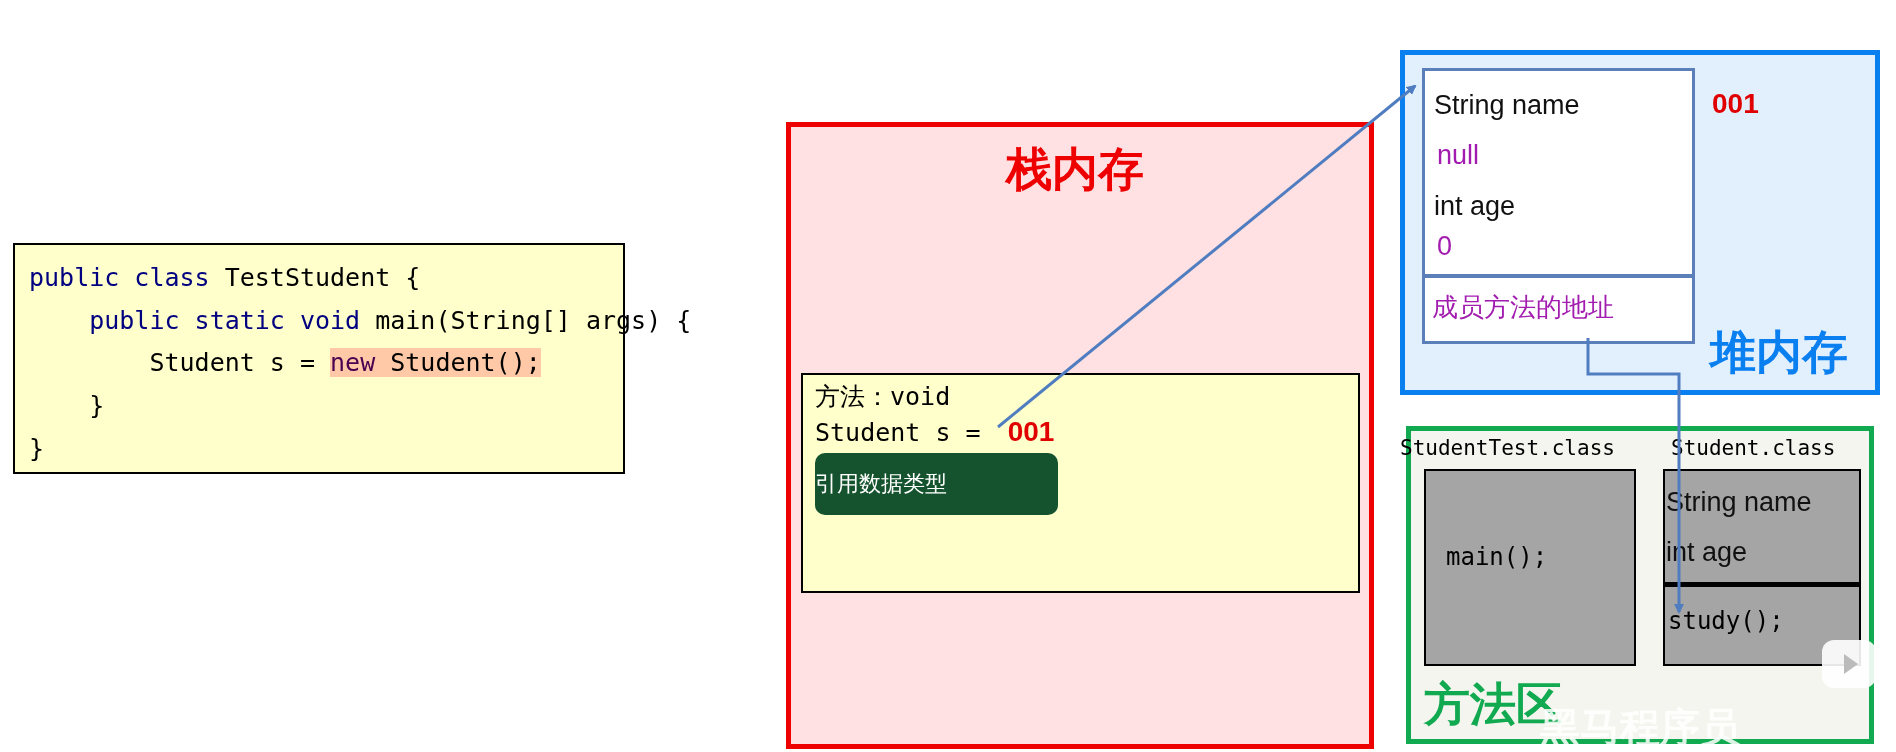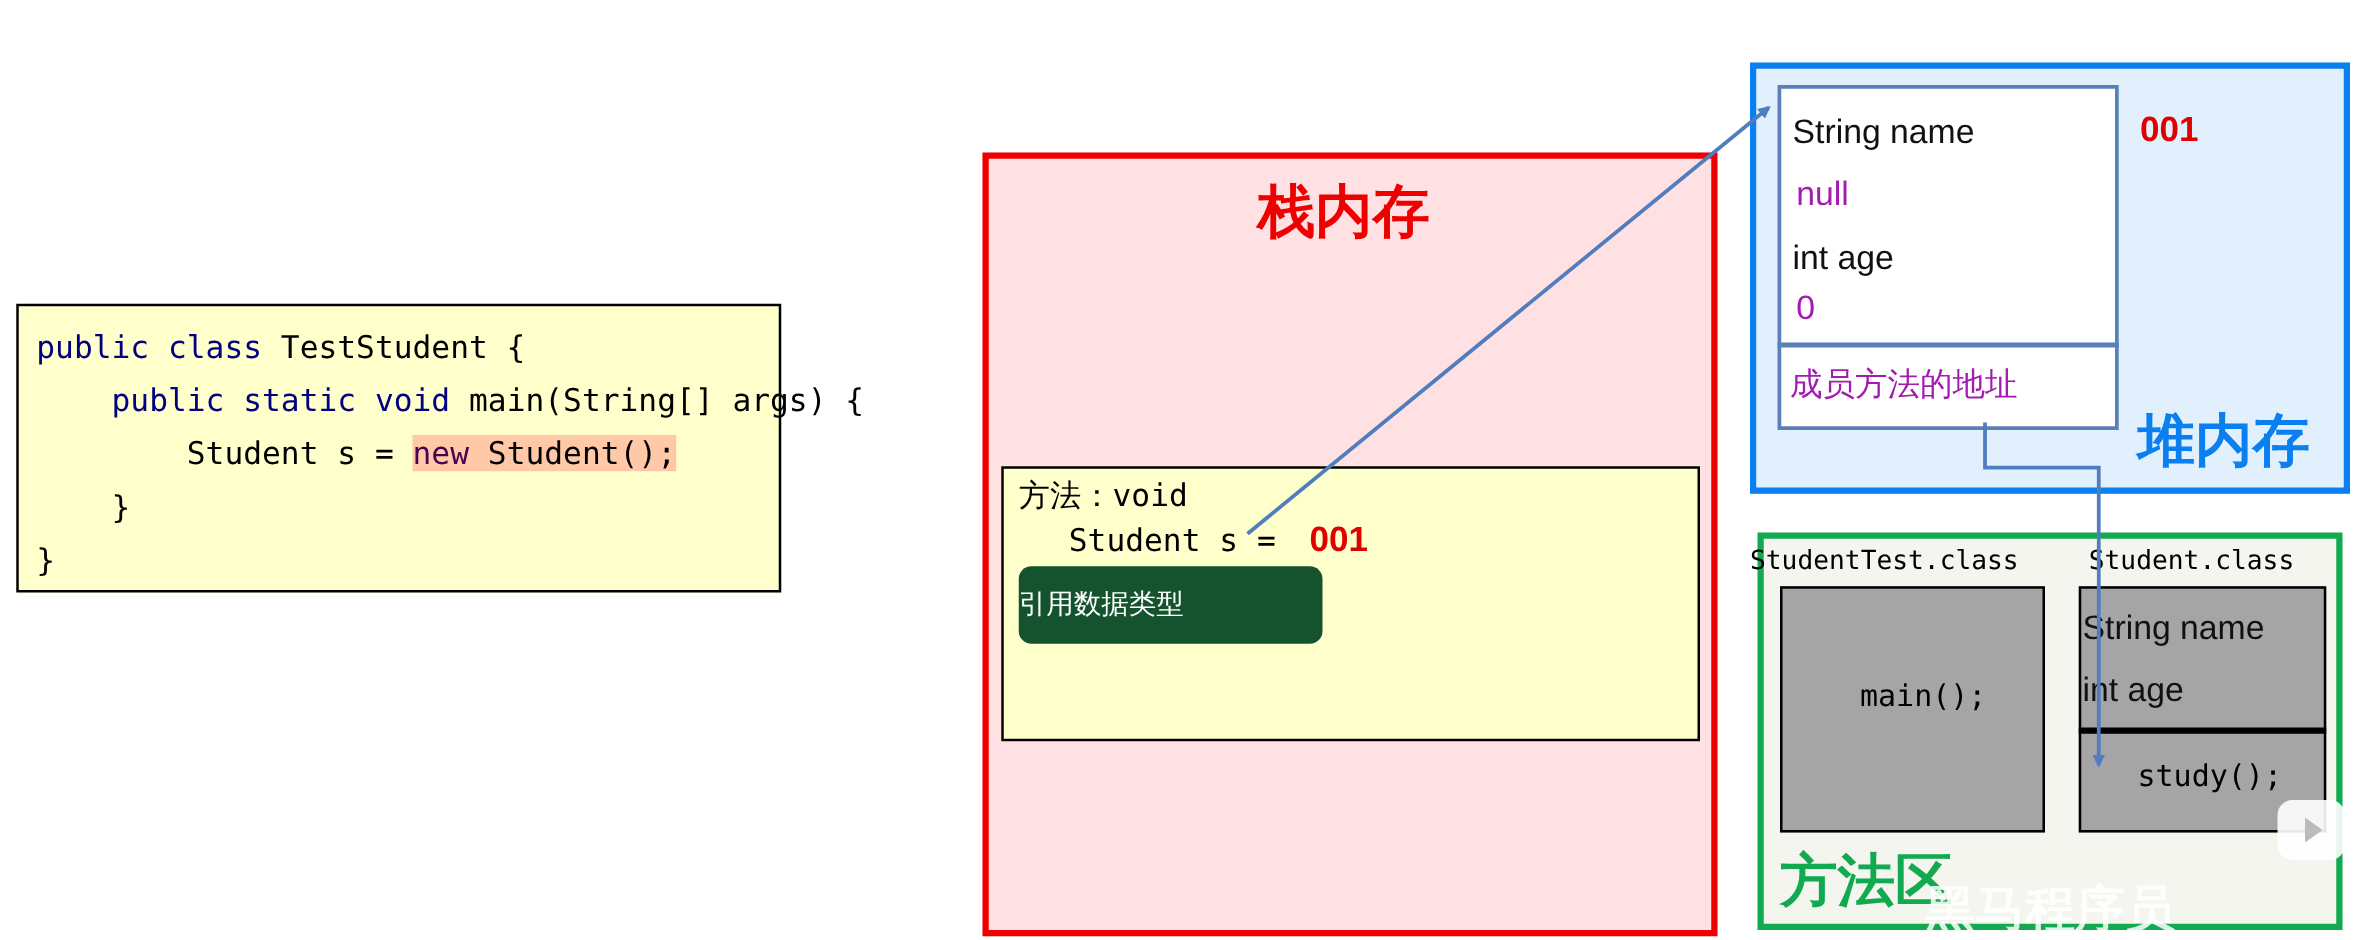--- a/index.html
+++ b/index.html
@@ -79,21 +79,21 @@
   }
   .class-label {
     font-family: "DejaVu Sans Mono", "Liberation Mono", monospace;
     font-size: 21px; line-height: 26px; color: #000; white-space: nowrap;
   }
   .gray {
     background: #a5a5a5; border: 2px solid #000;
   }
   .gray-text-mono {
     font-family: "DejaVu Sans Mono", "Liberation Mono", monospace;
-    font-size: 24px; line-height: 30px; color: #000; white-space: nowrap; margin-left: 42px;
+    font-size: 24px; line-height: 30px; color: #000; white-space: nowrap;
   }
   .gray-text {
     font-family: "Liberation Sans", sans-serif;
     font-size: 27px; line-height: 32px; color: #111; white-space: nowrap;
   }
   .method-title {
     left: 1424px; top: 676px; color: #11aa50; font-weight: bold;
     font-size: 46px; line-height: 56px; white-space: nowrap;
   }
 
@@ -115,21 +115,21 @@
   <div class="code-line" style="top:103px"><span>        </span><span>Student s = </span><span class="hl"><span class="kw-new">new</span><span> Student();</span></span></div>
   <div class="code-line" style="top:61px"><span>    </span><span class="kw">public static void</span><span> main(String[] args) {</span></div>
   <div class="code-line" style="top:146px"><span>    </span><span>}</span></div>
   <div class="code-line" style="top:189px"><span>}</span></div>
 </div>
 
 <div class="abs stack"></div>
 <div class="abs stack-title">栈内存</div>
 <div class="abs frame"></div>
 <div class="abs frame-text" style="left:815px; top:382px;">方法：void</div>
-<div class="abs frame-text" style="left:815px; top:417px;margin-left:40px;"><span>Student s = </span><span class="addr-red" style="margin-left:12px;">001</span></div>
+<div class="abs frame-text" style="left:815px; top:417px;"><span>Student s = </span><span class="addr-red" style="margin-left:12px;">001</span></div>
 <div class="abs ref-badge">引用数据类型</div>
 
 <div class="abs heap"></div>
 <div class="abs obj"></div>
 <div class="abs obj-div"></div>
 <div class="abs heap-text blk" style="left:1434px; top:88px;">String name</div>
 <div class="abs heap-text blu" style="left:1437px; top:138px;">null</div>
 <div class="abs heap-text blk" style="left:1434px; top:189px;">int age</div>
 <div class="abs heap-text blu" style="left:1437px; top:229px;">0</div>
 <div class="abs heap-text blu" style="left:1432px; top:290px; font-size:26px;">成员方法的地址</div>

